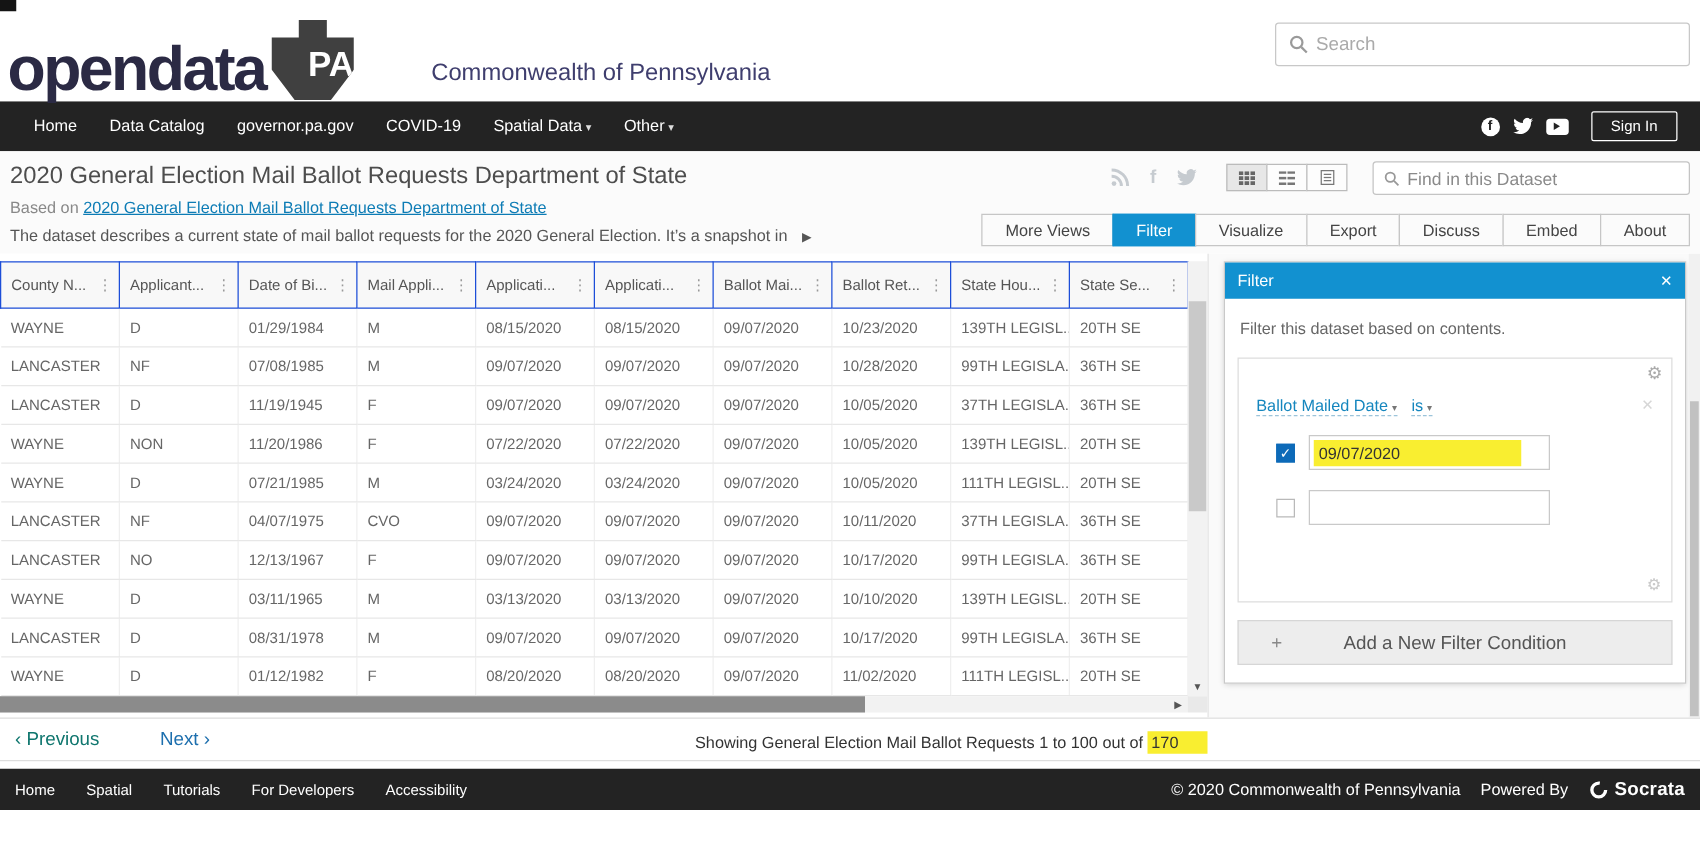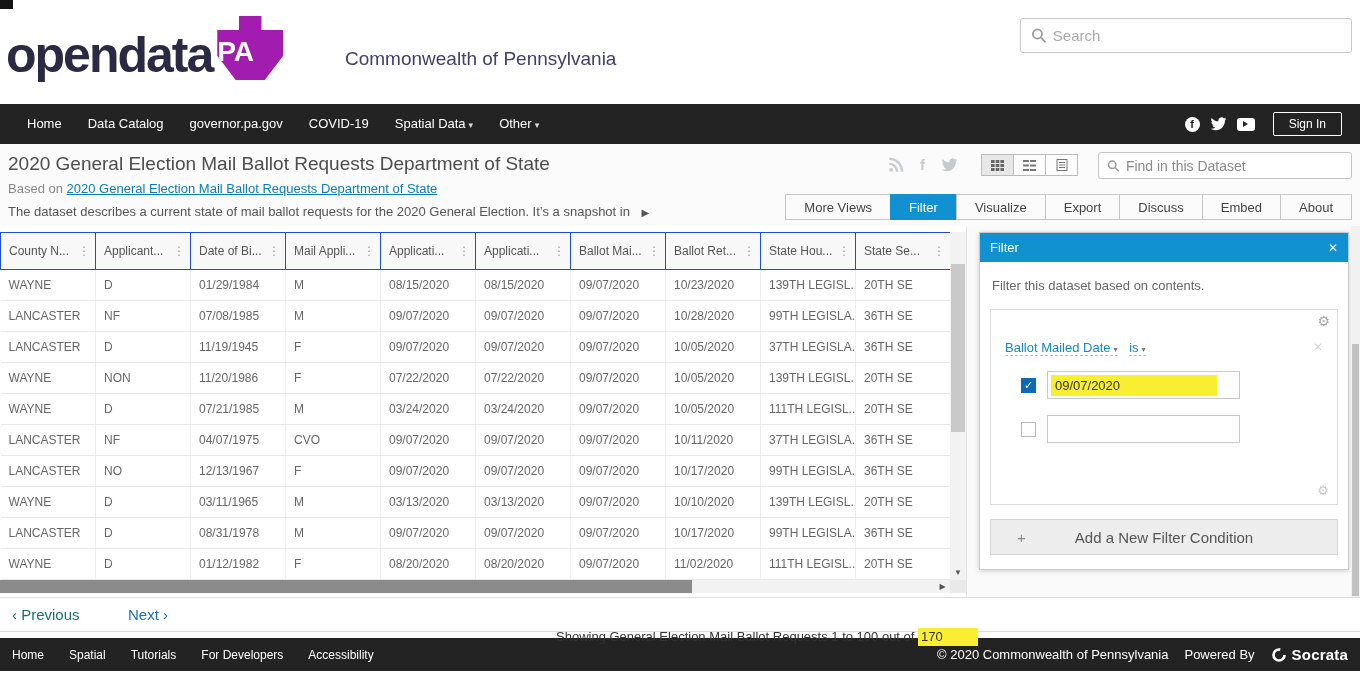--- a/index.html
+++ b/index.html
@@ -3,24 +3,24 @@
 <meta charset="utf-8">
 <style>
   * { box-sizing: border-box; margin: 0; padding: 0; }
   html,body { background:#fff; }
   body { width:1360px; height:675px; font-family:"Liberation Sans", sans-serif; position:relative; overflow:hidden; }
   .page { width:1360px; height:675px; position:relative; }
 
   .corner-artifact { position:absolute; left:0; top:0; width:13px; height:9px; background:#141414; z-index:50; }
 
   
-  .header { height:104px; background:#fff; position:relative; }
+  .header { height:81px; background:#fff; position:relative; }
   .logo { position:absolute; left:6px; top:16px; display:flex; align-items:flex-end; cursor:pointer; }
   .logo-text { font-size:50px; line-height:1; font-weight:600; color:#2b2a44; letter-spacing:-2px; }
-  .keystone { width:66px; height:64px; margin-left:5px; background:#a21caf; display:flex; align-items:center; justify-content:flex-start;
+  .keystone { width:66px; height:64px; margin-left:5px; background:#404040; display:flex; align-items:center; justify-content:flex-end;
               clip-path: polygon(0 22%, 33% 22%, 33% 0, 67% 0, 67% 22%, 100% 22%, 100% 62%, 72% 100%, 28% 100%, 0 62%); }
   .keystone-label { color:#fff; font-weight:700; font-size:28px; margin-top:8px; }
   .tagline { position:absolute; left:345px; top:48px; font-size:19px; color:#3f3e6e; }
   .header-search { position:absolute; right:8px; top:18px; width:332px; height:35px; border:1px solid #c8c8c8; border-radius:3px; background:#fff; display:flex; align-items:center; gap:6px; padding:0 10px; }
   .header-search input { border:none; outline:none; font-size:15px; color:#444; width:100%; font-family:inherit; background:transparent; }
   .header-search input::placeholder { color:#aaa; }
 
   
   .navbar { height:40px; background:#232323; display:flex; align-items:center; padding:0 14px; }
   .nav-menu { display:flex; align-items:center; }
@@ -90,21 +90,21 @@
   .add-btn .plus { position:absolute; left:26px; color:#888; font-size:15px; }
   .page-scroll { position:absolute; right:0; top:0; width:9px; height:100%; background:#f1f1f1; }
   .page-thumb { position:absolute; left:1px; top:118px; width:7px; height:252px; background:#c1c1c1; }
 
   
   .pagination { height:35px; background:#fff; border-top:1px solid #ddd; border-bottom:1px solid #ddd; position:relative; }
   .prev { position:absolute; left:12px; top:8px; font-size:15px; color:#0f766e; cursor:pointer; text-decoration:none; }
   .next { position:absolute; left:128px; top:8px; font-size:15px; color:#1d6fae; cursor:pointer; text-decoration:none; }
   .pchev { font-size:15px; }
   .showing { position:absolute; left:556px; top:10px; font-size:13px; color:#333; }
-  .hl { background:#f9ee30; padding:1px 0 2px 3px; width:60px; display:inline-block;margin-top:20px; }
+  .hl { background:#f9ee30; padding:1px 0 2px 3px; width:48px; display:inline-block; }
 
   .gap { height:6px; background:#fff; }
 
   
   .footer { height:33px; background:#232323; display:flex; align-items:center; padding:0 12px; }
   .f-links { display:flex; align-items:center; }
   .f-link { color:#fff; font-size:12px; margin-right:25px; cursor:pointer; text-decoration:none; white-space:nowrap; }
   .f-right { margin-left:auto; display:flex; align-items:center; gap:16px; color:#fff; font-size:13px; }
   .socrata { display:flex; align-items:center; gap:5px; font-size:15px; font-weight:600; letter-spacing:.2px; }
 </style>

